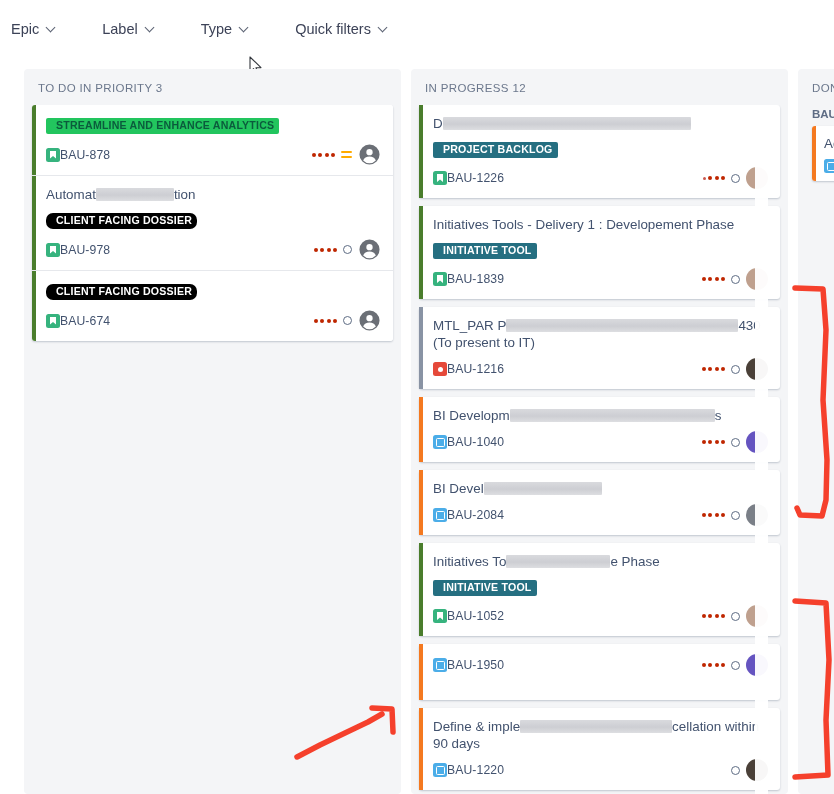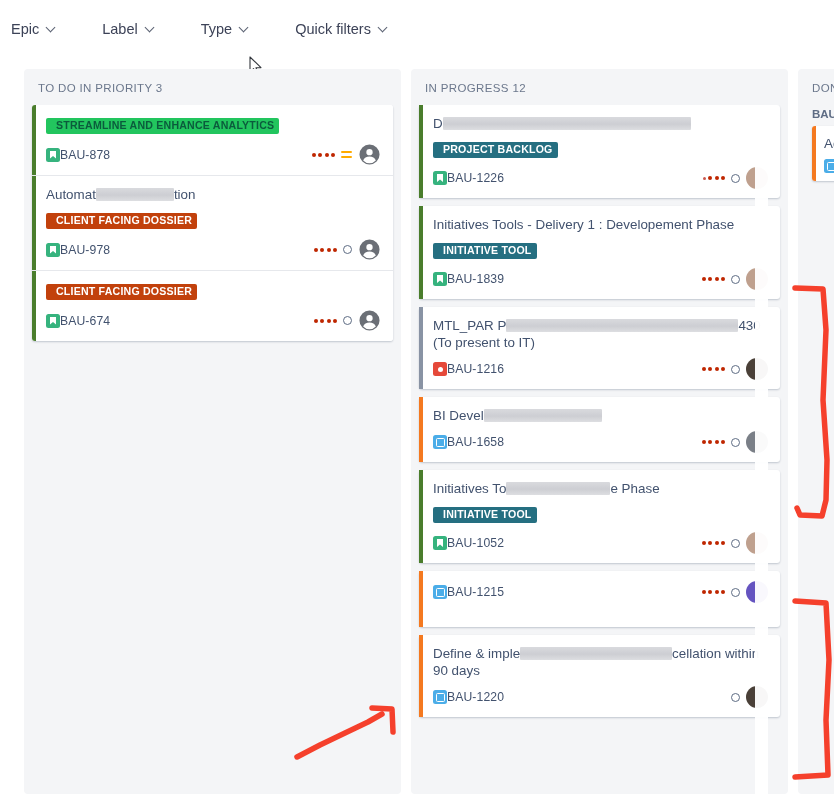--- a/index.html
+++ b/index.html
@@ -105,21 +105,21 @@
   }
 
   .lbl {
     display: inline-block;
     font-size: 10.6px; font-weight: 700; letter-spacing: .2px;
     padding: 2px 5px 3px 10px; border-radius: 2px;
     text-transform: uppercase; margin-bottom: 9px;
     line-height: 11px;
   }
   .lbl.green  { background: #22c55e; color: #0b5b3c; }
-  .lbl.orange { background: #c2410c; color: #ffffff; }
+  .lbl.orange { background: #000000; color: #ffffff; border-radius: 7px; }
   .lbl.teal   { background: #256f81; color: #ffffff; }
 
   .card-foot { display: flex; align-items: center; justify-content: space-between; }
   .key-wrap { display:flex; align-items:center; }
   .key-text { font-size: 12.2px; color: #42526e; letter-spacing: .1px; }
 
   .type-ico { width: 14px; height: 14px; border-radius: 2.5px; position: relative; flex: 0 0 14px; }
   .type-ico.story { background: #36b37e; }
   .type-ico.story::after {
     content:""; position:absolute; left: 4px; top: 3px; width: 6px; height: 8px;
@@ -317,25 +317,44 @@
                     <i></i>
                     <i></i>
                     <i></i>
                   </span>
                   <span class="pri-circle"></span>
                   <span class="avatar-ph photo dark"></span>
                 </div>
               </div>
             </div>
             <div class="card c-orange">
+              <div class="card-title">BI Developm<span class="redact" style="width: 205px;"></span>s</div>
+              <div class="card-foot">
+                <div class="key-wrap">
+                  <span class="type-ico task"></span>
+                  <span class="key-text">BAU-1040</span>
+                </div>
+                <div class="meta">
+                  <span class="dots">
+                    <i></i>
+                    <i></i>
+                    <i></i>
+                    <i></i>
+                  </span>
+                  <span class="pri-circle"></span>
+                  <span class="avatar-ph photo purple"></span>
+                </div>
+              </div>
+            </div>
+            <div class="card c-orange">
               <div class="card-title">BI Devel<span class="redact" style="width: 118px;"></span></div>
               <div class="card-foot">
                 <div class="key-wrap">
                   <span class="type-ico task"></span>
-                  <span class="key-text">BAU-1658</span>
+                  <span class="key-text">BAU-2084</span>
                 </div>
                 <div class="meta">
                   <span class="dots">
                     <i></i>
                     <i></i>
                     <i></i>
                     <i></i>
                   </span>
                   <span class="pri-circle"></span>
                   <span class="avatar-ph photo gray"></span>
@@ -355,21 +374,21 @@
                     <i></i>
                   </span>
                   <span class="pri-circle"></span>
                   <span class="avatar-ph photo"></span>
                 </div>
               </div></div>
             <div class="card c-orange">
               <div class="card-foot">
                 <div class="key-wrap">
                   <span class="type-ico task"></span>
-                  <span class="key-text">BAU-1215</span>
+                  <span class="key-text">BAU-1950</span>
                 </div>
                 <div class="meta">
                   <span class="dots">
                     <i></i>
                     <i></i>
                     <i></i>
                     <i></i>
                   </span>
                   <span class="pri-circle"></span>
                   <span class="avatar-ph photo purple"></span>

